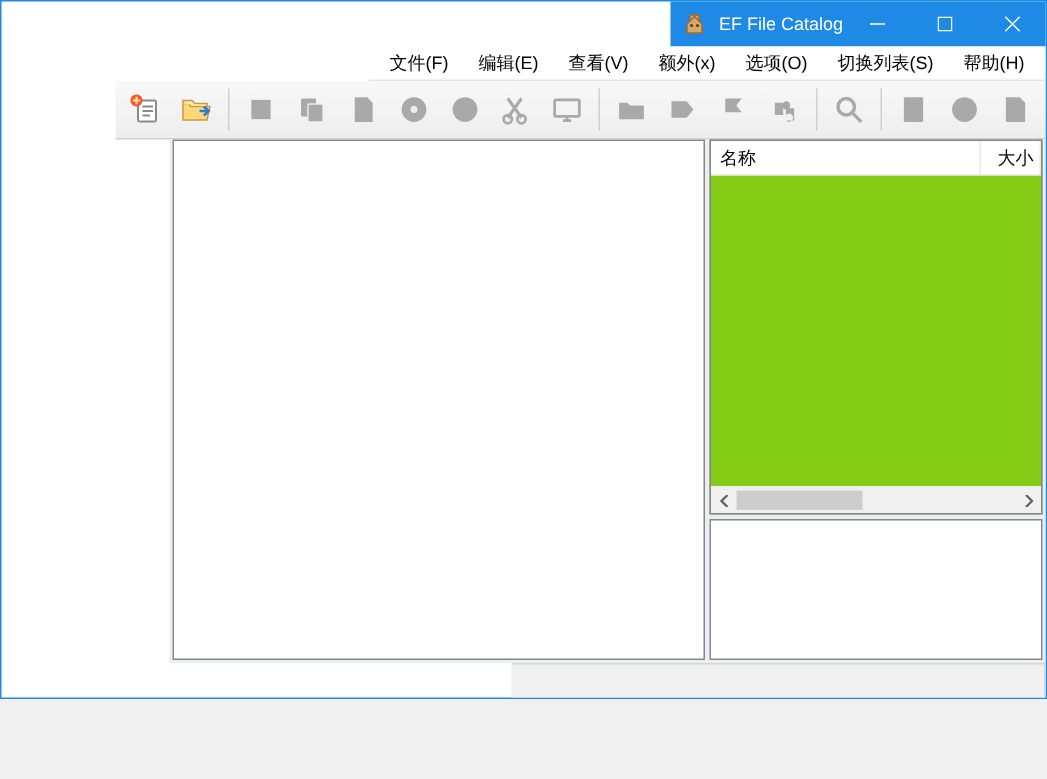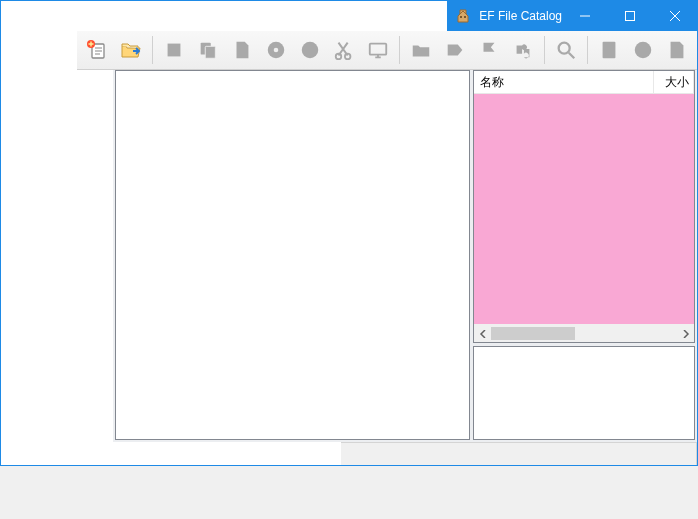--- a/index.html
+++ b/index.html
@@ -113,21 +113,21 @@
   }
   .right-pane {
     flex: 1 1 auto;
     display: flex;
     flex-direction: column;
     gap: 3px;
     min-width: 0;
   }
   .list-view {
     flex: 1 1 auto;
-    background: #f9a8d4;
+    background: #84cc16;
     border: 1px solid #828790;
     box-sizing: border-box;
     display: flex;
     flex-direction: column;
     min-height: 0;
   }
   .list-header {
     height: 22px;
     display: flex;
     background: #fff;
@@ -221,20 +221,30 @@
           </svg>
       </div>
       <div class="win-btn close">
         <svg width="10" height="10" viewBox="0 0 10 10">
             <path d="M0 0 L10 10 M10 0 L0 10" stroke="#fff" stroke-width="1"></path>
           </svg>
       </div>
     </div>
   </div>
 
+  <div class="menubar">
+    <div class="menu-item">文件(F)</div>
+    <div class="menu-item">编辑(E)</div>
+    <div class="menu-item">查看(V)</div>
+    <div class="menu-item">额外(x)</div>
+    <div class="menu-item">选项(O)</div>
+    <div class="menu-spacer"></div>
+    <div class="menu-item">切换列表(S)</div>
+    <div class="menu-item">帮助(H)</div>
+  </div>
 
   <div class="toolbar">
     <div class="tool-btn">
       <svg width="24" height="24" viewBox="0 0 24 24">
         <rect x="7" y="6" width="12" height="14" rx="1" fill="#fff" stroke="#8a8a8a" stroke-width="1.3"></rect>
         <path d="M10 10 h7 M10 13 h7 M10 16 h5" stroke="#8a8a8a" stroke-width="1.2"></path>
         <circle cx="6" cy="6" r="4" fill="#ff5030"></circle>
         <path d="M6 3.5 v5 M3.5 6 h5" stroke="#ffef99" stroke-width="1.4"></path>
       </svg>
     </div>

